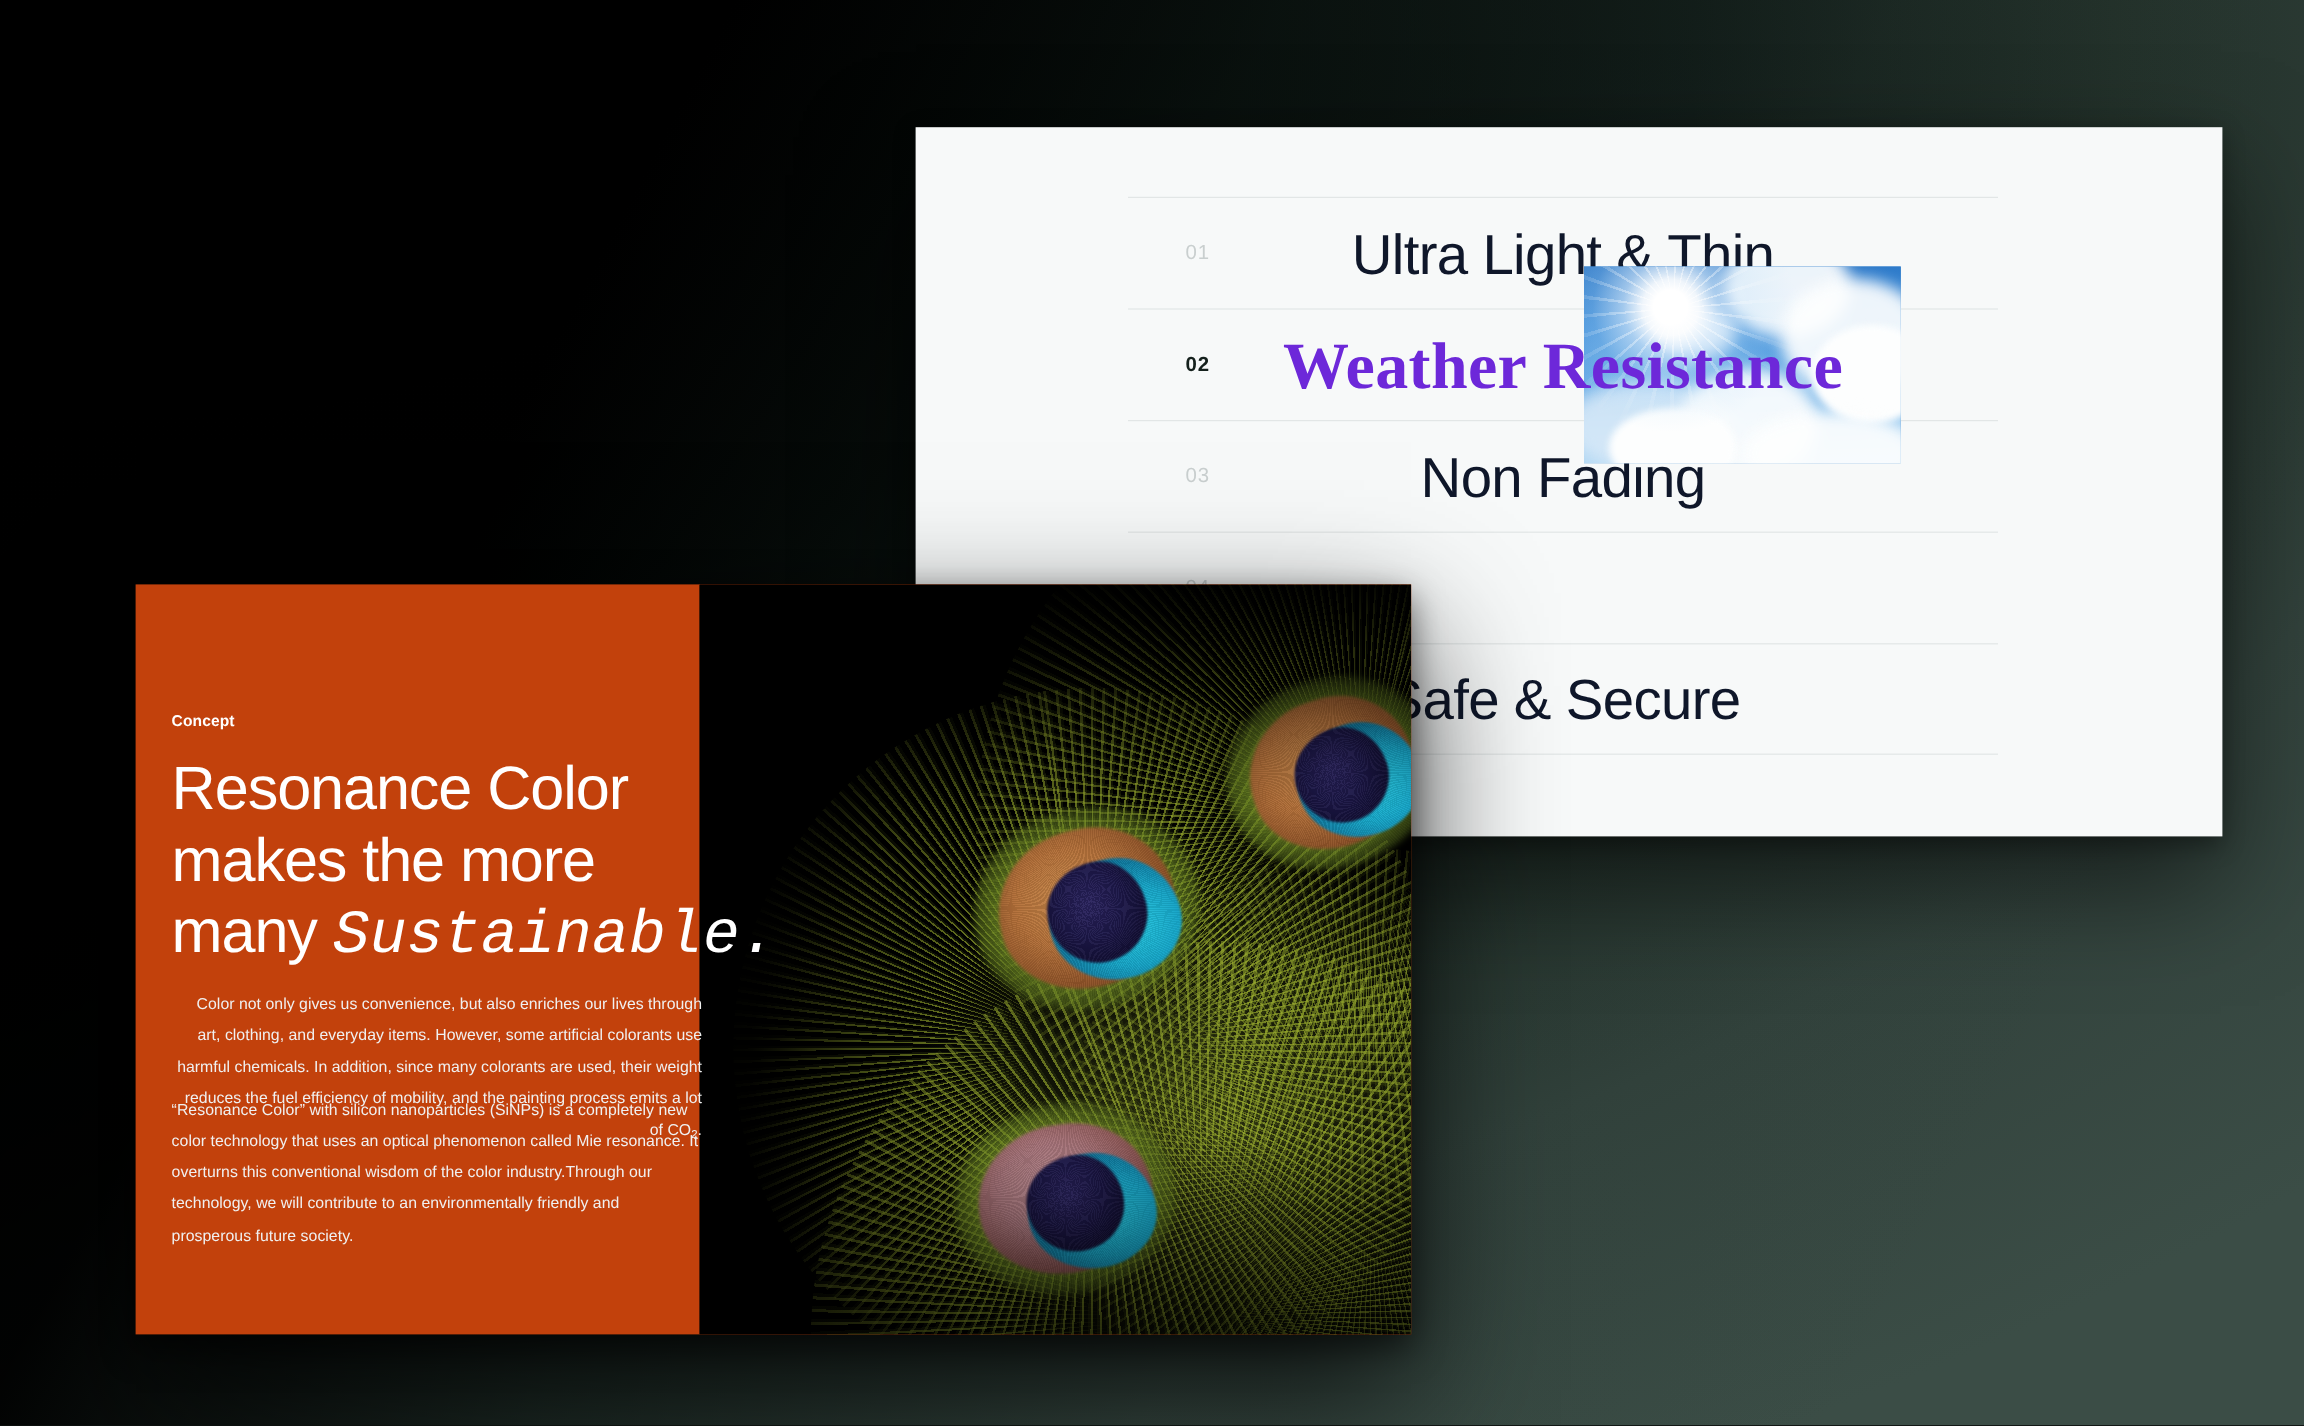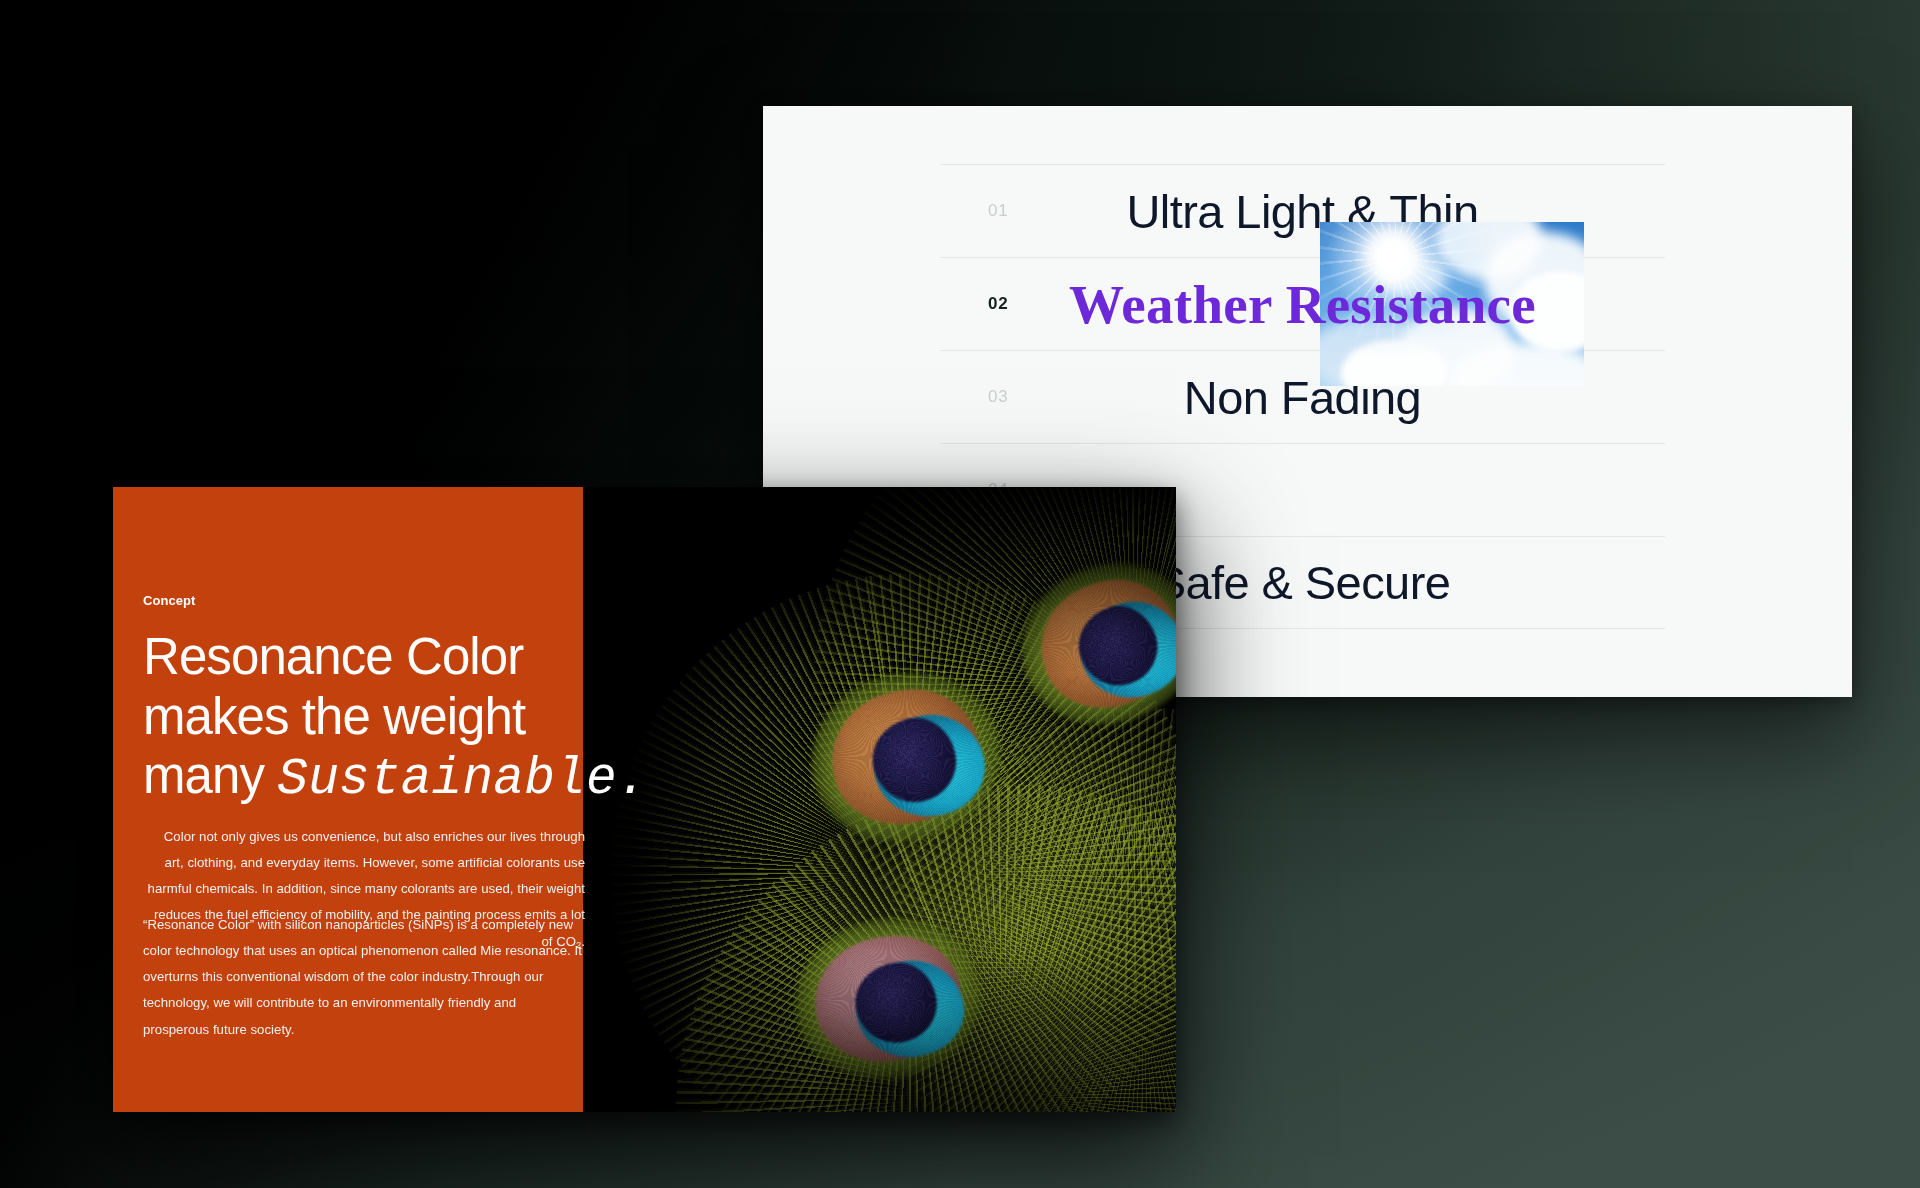--- a/index.html
+++ b/index.html
@@ -367,21 +367,21 @@
       <div class="streaks"></div>
     </div>
 
     <div class="pk-vignette"></div>
   </div>
 
   <div id="concept-label">Concept</div>
 
   <div id="headline">
     <span>Resonance Color</span><br>
-    <span>makes the weight</span><br>
+    <span>makes the more</span><br>
     <span>many </span><span class="serif-ital">Sustainable.</span>
   </div>
 
   <p class="body-para" id="para-1">
     <span>Color not only gives us convenience, but also enriches our lives through art, clothing, and everyday items. However, some artificial colorants use harmful chemicals. In addition, since many colorants are used, their weight reduces the fuel efficiency of mobility, and the painting process emits a lot of CO</span><sub>2</sub><span>.</span>
   </p>
 
   <p class="body-para" id="para-2">“Resonance Color” with silicon nanoparticles (SiNPs) is a completely new color technology that uses an optical phenomenon called Mie resonance. It overturns this conventional wisdom of the color industry.Through our technology, we will contribute to an environmentally friendly and prosperous future society.</p>
 
 </div>

